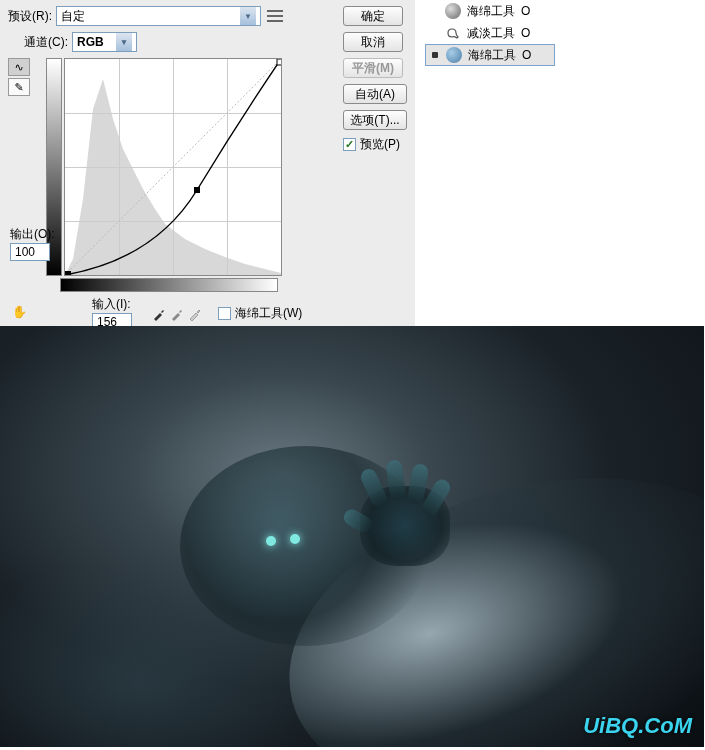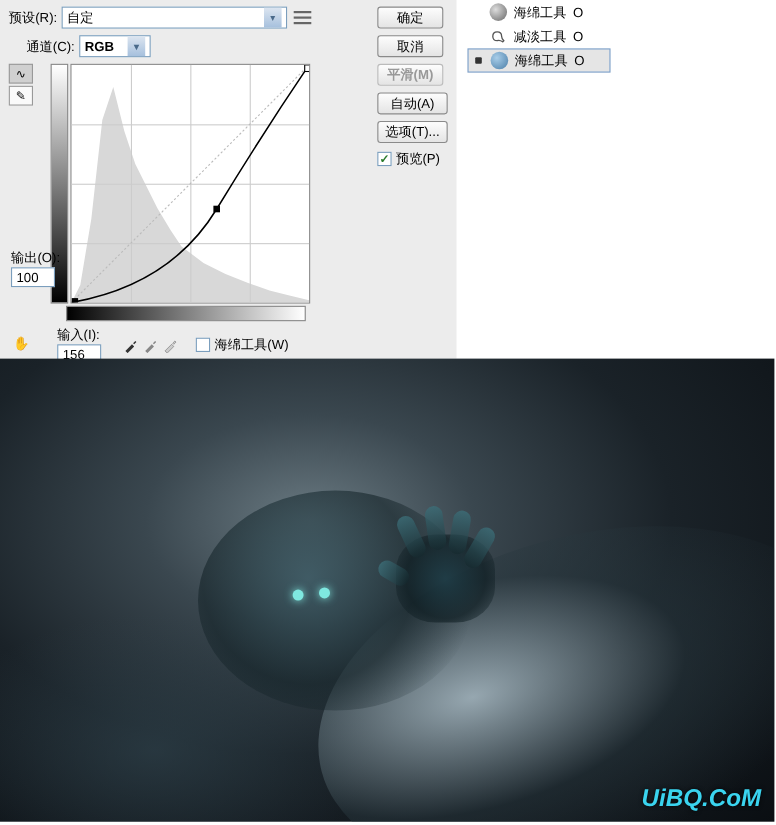--- a/index.html
+++ b/index.html
@@ -115,21 +115,21 @@
       </div>
     </div>
 
     <div class="x-axis"></div>
 
     <div class="output-group" style="position:absolute; top:220px; left:10px;">
       <div>输出(O):</div>
       <input class="num-input" value="100" style="">
     </div>
 
-    <div class="input-row" style="margin-left:44px; margin-top:4px;">
+    <div class="input-row" style="margin-left:84px; margin-top:4px;">
       <div style="display:flex; flex-direction:column; align-items:flex-start;">
         <span>输入(I):</span>
         <input class="num-input" value="156" style="">
       </div>
       <div style="width:18px"></div>
       <div class="eyedropper">
         <svg width="14" height="14" viewBox="0 0 14 14">
             <path d="M2 12 L8 6 L10 8 L4 14 Z M9 5 L11 3 L12 4 L10 6 Z" fill="#333"></path>
           </svg>
       </div>

